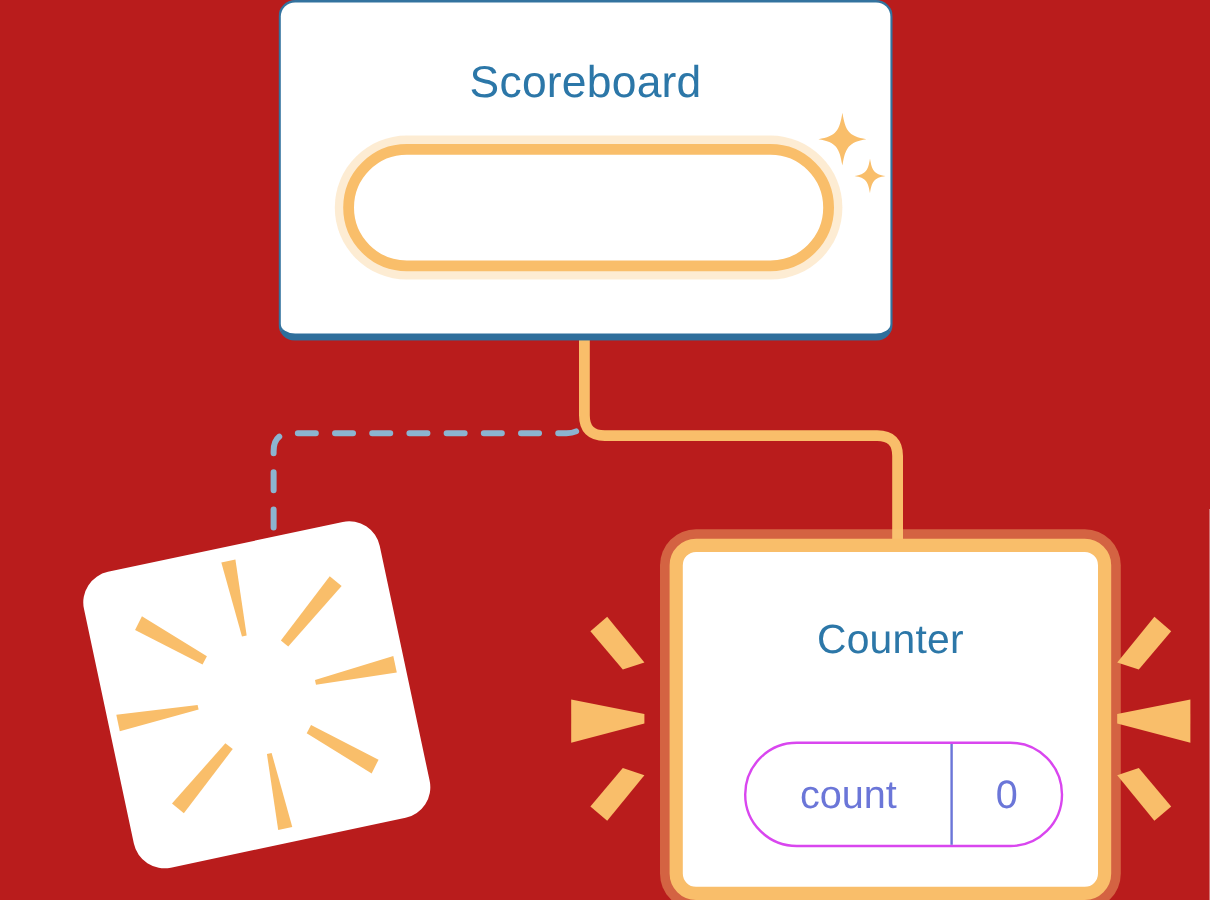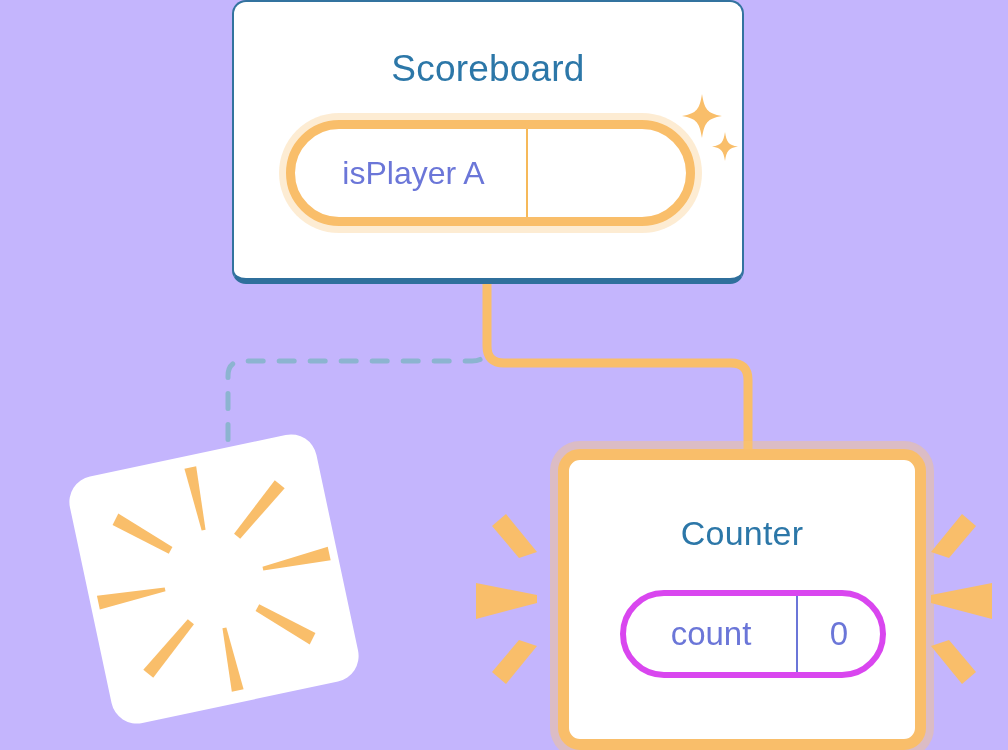--- a/index.html
+++ b/index.html
@@ -121,24 +121,24 @@
   #scoreboard-pill .pill-val {
     flex: 1 1 auto;
     color: #5b68d9;
     font-size: 34px;
     font-weight: 700;
   }
 
   
   #counter-pill {
     left: 51px;
-    top: 130px;
+    top: 158px;
     width: 266px;
     height: 88px;
-    border: 6px solid #d946ef;
+    border: 2px solid #d946ef;
     border-radius: 999px;
   }
   #counter-pill .pill-key {
     flex: 0 0 172px;
     color: #6b76d8;
     font-size: 33px;
     border-right: 2px solid #6b76d8;
   }
   #counter-pill .pill-val {
     flex: 1 1 auto;
@@ -151,21 +151,21 @@
     position: absolute;
     pointer-events: none;
   }
   #counter-burst { left: 449px; top: 440px; width: 570px; height: 320px; z-index: 6; }
   #ghost-burst   { left: 88px;  top: 453px; width: 252px; height: 252px; z-index: 6; }
   #sparkles      { left: 672px; top: 92px;  width: 76px;  height: 80px;  z-index: 7; }
 </style>
 </head>
 <body>
 
-<div id="stage" style="background: #c4b5fd;">
+<div id="stage" style="background: #b91c1c;">
 
   <svg id="edges" viewBox="0 0 1008 750" width="1008" height="750" aria-hidden="true">
 
     <path d="M 487 300 L 487 346 Q 487 361 472 361 L 243 361 Q 228 361 228 376 L 228 460" fill="none" stroke="#8cb4d0" stroke-width="5" stroke-linecap="round" stroke-dasharray="15 16"></path>
 
     <path d="M 487 282 L 487 346 Q 487 363 504 363 L 731 363 Q 748 363 748 380 L 748 462" fill="none" stroke="#f9be6a" stroke-width="9" stroke-linecap="butt"></path>
   </svg>
 
   <div class="card" id="ghost-card"></div>
 
@@ -179,21 +179,20 @@
       <polygon points="46,210 38,200 92,160 97,166"></polygon>
       <polygon points="8,132 8,118 76,124 76,128"></polygon>
       <polygon points="38,52 46,42 92,86 87,92"></polygon>
     </g>
   </svg>
 
   <div class="card" id="scoreboard-card">
     <div class="card-title" id="scoreboard-title">Scoreboard</div>
 
     <div class="pill" id="scoreboard-pill">
-      <div class="pill-key">isPlayer A</div>
     </div>
   </div>
 
   <svg id="sparkles" class="burst" viewBox="0 0 76 80" width="76" height="80" aria-hidden="true">
     <path fill="#f9be6a" d="M30 2 C32.5 17 35 21.5 50 24 C35 26.5 32.5 31 30 46 C27.5 31 25 26.5 10 24 C25 21.5 27.5 17 30 2 Z"></path>
     <path fill="#f9be6a" d="M53 40 C54.6 50 56.2 53 66 54.6 C56.2 56.2 54.6 59.2 53 69 C51.4 59.2 49.8 56.2 40 54.6 C49.8 53 51.4 50 53 40 Z"></path>
   </svg>
 
   <div class="card" id="counter-card">
     <div class="card-title" id="counter-title">Counter</div>

